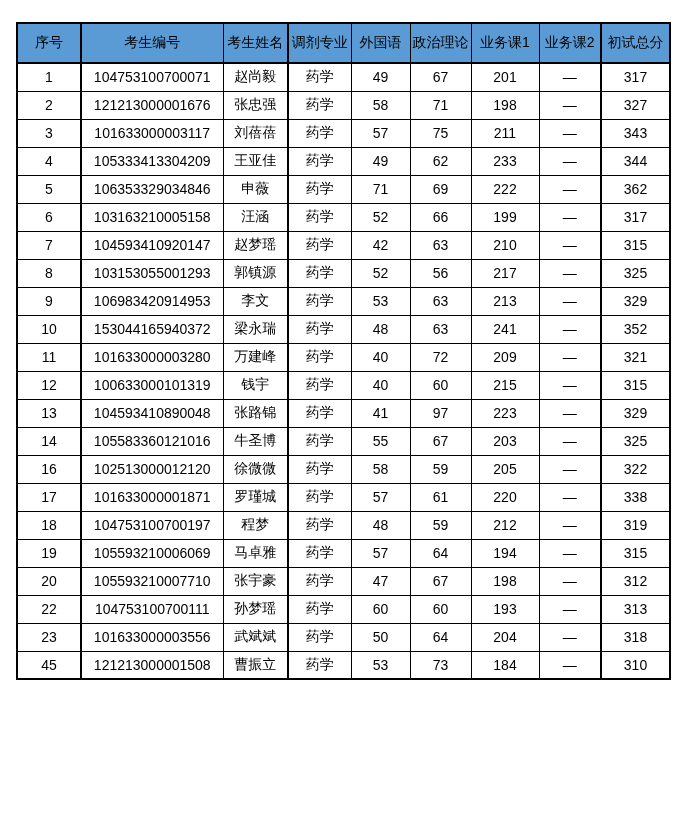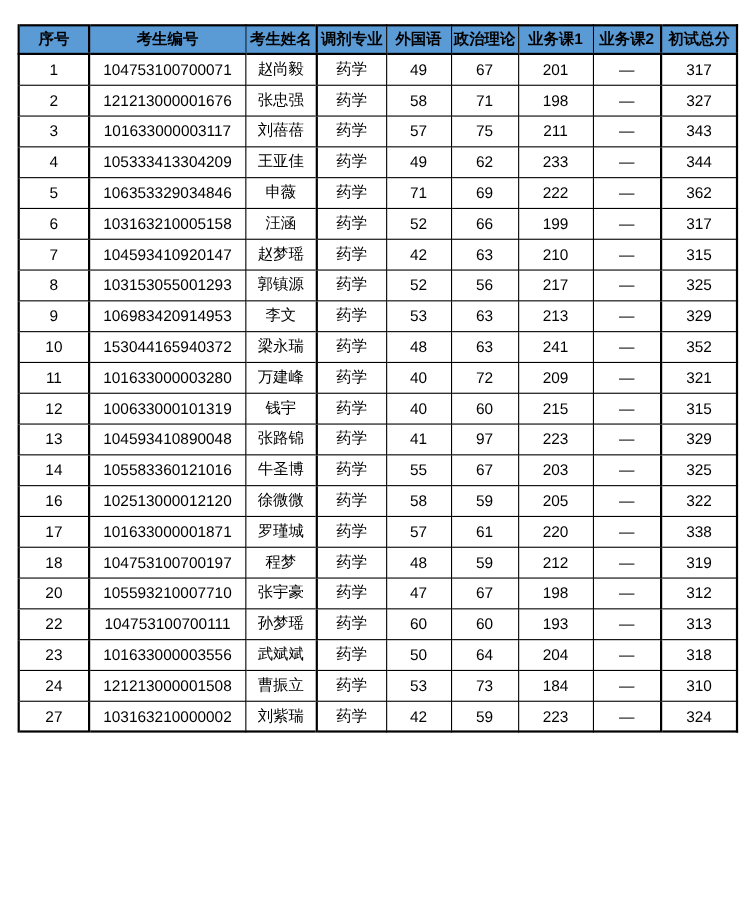--- a/index.html
+++ b/index.html
@@ -24,23 +24,23 @@
   table.score-table td {
     border: 1px solid #000000;
     text-align: center;
     vertical-align: middle;
     overflow: hidden;
     white-space: nowrap;
     color: #000000;
   }
   table.score-table th {
     background: #5B9BD5;
-    height: 26px;
+    height: 40px;
     font-size: 14px;
-    font-weight: bold;
+    font-weight: normal;
     border-bottom-width: 2px;
   }
   table.score-table td {
     background: #ffffff;
     height: 28px;
     font-size: 14px;
   }
   
   table.score-table th:nth-child(1), table.score-table td:nth-child(1) { border-left-width: 2px; }
   table.score-table th:nth-child(2), table.score-table td:nth-child(2) { border-left-width: 2px; }
@@ -258,20 +258,31 @@
           <td>104753100700197</td>
           <td>程梦</td>
           <td>药学</td>
           <td>48</td>
           <td>59</td>
           <td>212</td>
           <td>—</td>
           <td>319</td>
         </tr>
         <tr>
+          <td>19</td>
+          <td>105593210006069</td>
+          <td>马卓雅</td>
+          <td>药学</td>
+          <td>57</td>
+          <td>64</td>
+          <td>194</td>
+          <td>—</td>
+          <td>315</td>
+        </tr>
+        <tr>
           <td>20</td>
           <td>105593210007710</td>
           <td>张宇豪</td>
           <td>药学</td>
           <td>47</td>
           <td>67</td>
           <td>198</td>
           <td>—</td>
           <td>312</td>
         </tr>
@@ -291,36 +302,25 @@
           <td>101633000003556</td>
           <td>武斌斌</td>
           <td>药学</td>
           <td>50</td>
           <td>64</td>
           <td>204</td>
           <td>—</td>
           <td>318</td>
         </tr>
         <tr>
-          <td>24</td>
+          <td>45</td>
           <td>121213000001508</td>
           <td>曹振立</td>
           <td>药学</td>
           <td>53</td>
           <td>73</td>
           <td>184</td>
           <td>—</td>
           <td>310</td>
-        </tr>
-        <tr>
-          <td>27</td>
-          <td>103163210000002</td>
-          <td>刘紫瑞</td>
-          <td>药学</td>
-          <td>42</td>
-          <td>59</td>
-          <td>223</td>
-          <td>—</td>
-          <td>324</td>
         </tr>
       </tbody>
   </table>
 </div>
 
 </body></html>

